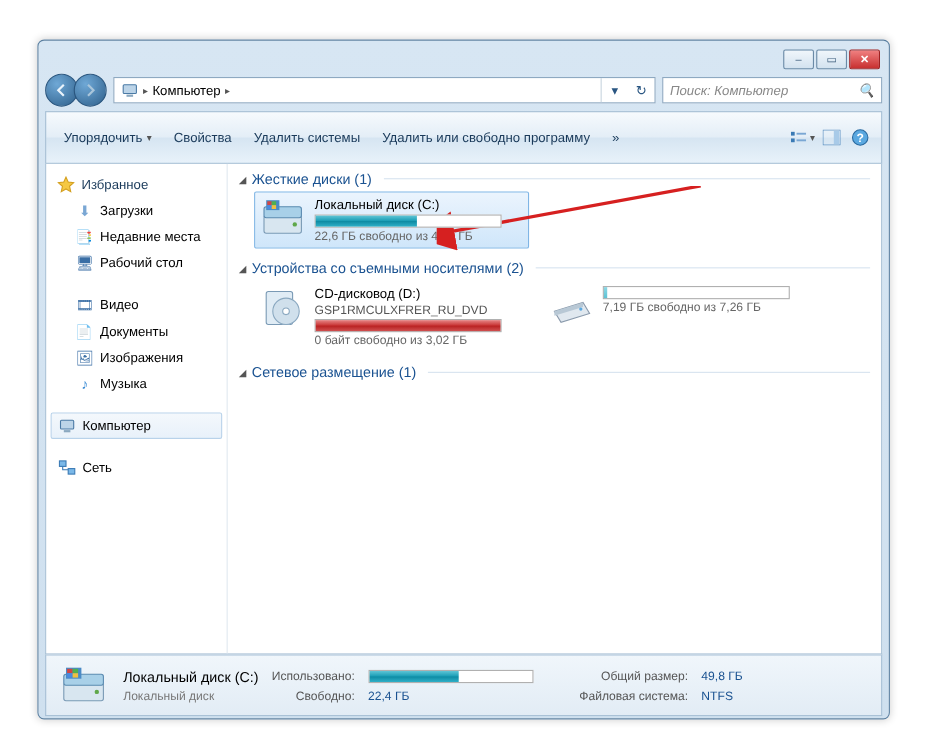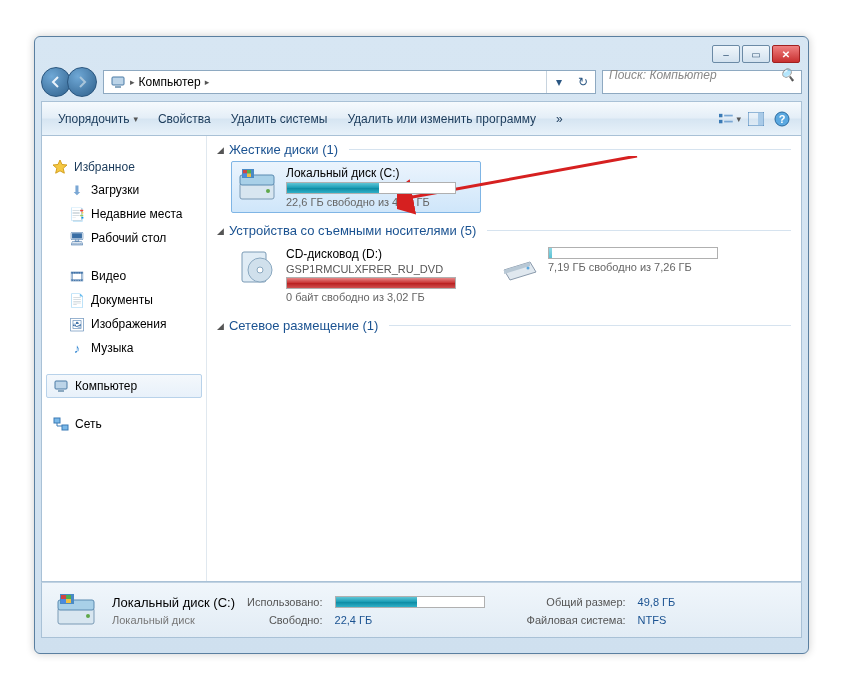--- a/index.html
+++ b/index.html
@@ -10,27 +10,27 @@
 .wbtn.close { background: linear-gradient(to bottom,#f08080,#c83030); border-color: #a02020; color: #fff; font-weight: bold; }
 .addrrow { display: flex; align-items: center; gap: 6px; padding: 2px 0; }
 .navbtns { display: flex; gap: 0; }
 .navbtn { width: 30px; height: 30px; border-radius: 50%; background: radial-gradient(circle at 35% 30%, #6fa8d6, #2e5f8a); border: 1px solid #2a567f; display: flex; align-items: center; justify-content: center; color: #eaf3fb; font-size: 16px; cursor: pointer; }
 .navbtn.fw { margin-left: -4px; }
 .addrbar { flex: 1; height: 24px; background: #fff; border: 1px solid #8ea9c1; display: flex; align-items: center; font-size: 12px; }
 .crumb { padding: 0 6px; display: flex; align-items: center; gap: 4px; height: 100%; cursor: pointer; }
 .tri { font-size: 9px; color: #555; }
 .addrtools { display: flex; border-left: 1px solid #c8d4df; }
 .addrtool { width: 24px; height: 22px; display: flex; align-items: center; justify-content: center; color: #2a5682; cursor: pointer; }
-.searchbox { width: 200px; height: 19px; background: #fff; border: 1px solid #8ea9c1; display: flex; align-items: flex-end; padding: 11px 6px; font-size: 12px; color: #888; font-style: italic; justify-content: space-between; }
-.toolbar { background: linear-gradient(to bottom,#f6fafd,#e4eef7 48%,#d6e5f2 52%,#e8f2fa); border: 1px solid #a9c1d6; height: 35px; display: flex; align-items: center; padding: 0 6px; font-size: 12px; margin-top: 2px; }
+.searchbox { width: 200px; height: 19px; background: #fff; border: 1px solid #8ea9c1; display: flex; align-items: center; padding: 11px 6px; font-size: 12px; color: #888; font-style: italic; justify-content: space-between; }
+.toolbar { background: linear-gradient(to bottom,#f6fafd,#e4eef7 48%,#d6e5f2 52%,#e8f2fa); border: 1px solid #a9c1d6; height: 48px; display: flex; align-items: center; padding: 0 6px; font-size: 12px; margin-top: 2px; }
 .tbtn { padding: 4px 10px; color: #1a3a5a; cursor: pointer; border-radius: 2px; display: flex; align-items: center; gap: 4px; }
 .spacer { flex: 1; }
 .tbicon { width: 22px; height: 22px; display: flex; align-items: center; justify-content: center; cursor: pointer; color: #2a5682; margin: 0 2px; }
 .body { display: flex; background: #fff; border: 1px solid #a9c1d6; border-top: none; height: 446px; }
-.sidebar { width: 165px; border-right: 1px solid #e0e8ef; padding: 20px 4px; font-size: 12px; overflow: hidden; }
+.sidebar { width: 165px; border-right: 1px solid #e0e8ef; padding: 8px 4px; font-size: 12px; overflow: hidden; }
 .sgroup { margin-bottom: 14px; }
 .sgrouphead { display: flex; align-items: center; gap: 6px; padding: 3px 6px; color: #1a3a5a; cursor: pointer; }
 .sgrouphead .ico { width: 16px; height: 16px; display: flex; align-items: center; justify-content: center; }
 .sitem { display: flex; align-items: center; gap: 6px; padding: 3px 6px 3px 22px; color: #000; cursor: pointer; border: 1px solid transparent; border-radius: 2px; }
 .sitem.sel { background: linear-gradient(to bottom,#f4f8fc,#e8f1fa); border-color: #b8d2ea; }
 .sitem .ico { width: 16px; height: 16px; display: flex; align-items: center; justify-content: center; font-size: 13px; }
 .main { flex: 1; padding: 6px 10px; font-size: 12px; overflow: auto; position: relative; }
 .section { margin-bottom: 10px; }
 .secthead { color: #1a5291; font-size: 13px; display: flex; align-items: center; gap: 5px; margin-bottom: 4px; cursor: pointer; }
 .sectline { flex: 1; height: 1px; background: #d6e3ef; margin-left: 6px; }
@@ -106,21 +106,21 @@
     </div>
   </div>
 
   <div class="toolbar">
     <div class="tbtn">
         <span>Упорядочить</span> 
         <span class="tri">▾</span>
       </div>
     <div class="tbtn">Свойства</div>
     <div class="tbtn">Удалить системы</div>
-    <div class="tbtn">Удалить или изменить программу</div>
+    <div class="tbtn">Удалить или свободно программу</div>
     <div class="tbtn">»</div>
     <div class="spacer"></div>
     <div class="tbicon">
       <svg width="18" height="14" viewBox="0 0 18 14">
           <rect x="0" y="1" width="4" height="4" fill="#3a7ab5"></rect>
           <rect x="6" y="2" width="10" height="2" fill="#7aa7d4"></rect>
           <rect x="0" y="8" width="4" height="4" fill="#3a7ab5"></rect>
           <rect x="6" y="9" width="10" height="2" fill="#7aa7d4"></rect>
         </svg>
       <span class="tri" style="margin-left:2px">▾</span>
@@ -247,21 +247,21 @@
                     <div class="barfill" style="width:55%"></div>
                   </div>
         <div class="drivestat">22,6 ГБ свободно из 49,8 ГБ</div>
       </div>
               </div>
             </div>
           </div>
           <div class="section">
             <div class="secthead">
               <span class="tri">◢</span>
-              <span>Устройства со съемными носителями (5)</span>
+              <span>Устройства со съемными носителями (2)</span>
               <div class="sectline"></div>
             </div>
             <div class="drives">
               <div class="drive">
                 <div class="driveico">
                   <svg width="42" height="38" viewBox="0 0 42 38">
                     <rect x="6" y="4" width="24" height="30" rx="2" fill="#e0ecf5" stroke="#7a9ab5"></rect>
                     <circle cx="24" cy="22" r="12" fill="#d0e0ec" stroke="#8aa8c0"></circle>
                     <circle cx="24" cy="22" r="3" fill="#fff" stroke="#8aa8c0"></circle>
                   </svg>

